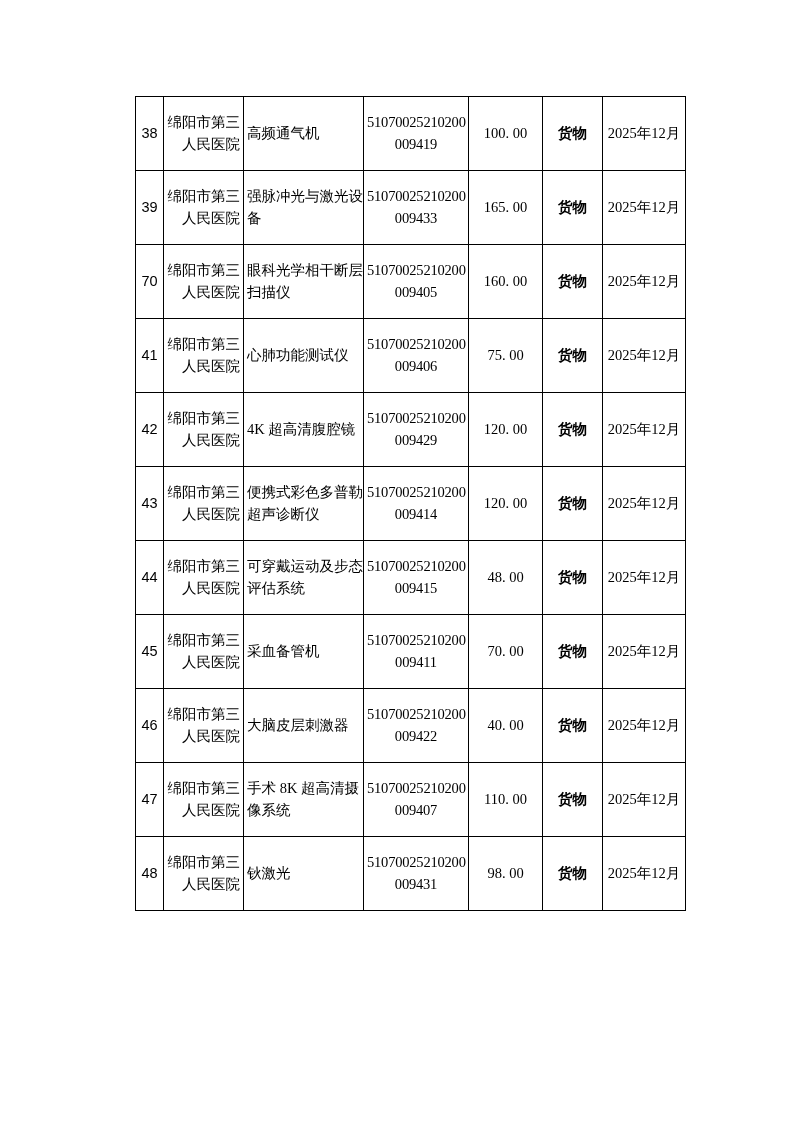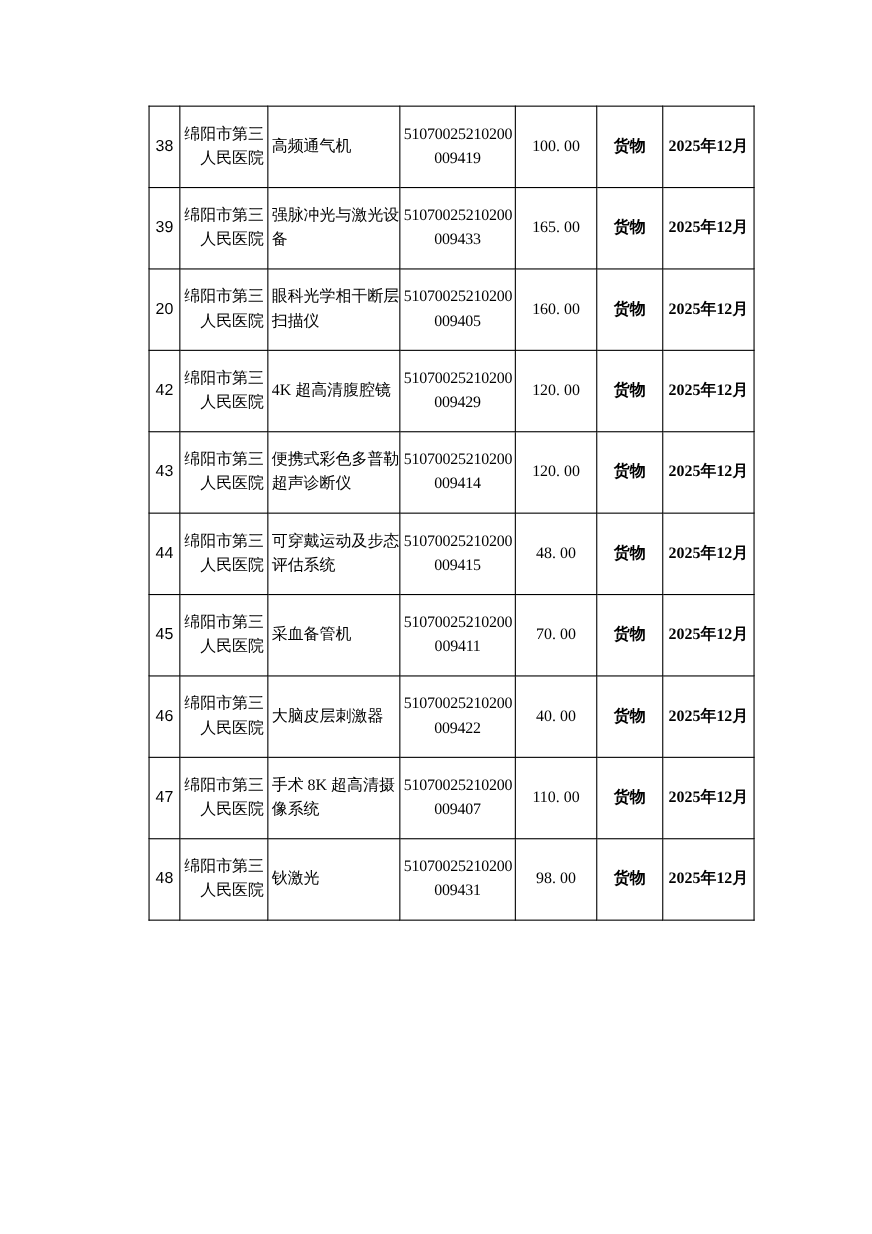--- a/index.html
+++ b/index.html
@@ -64,21 +64,20 @@
     letter-spacing: -0.2px;
   }
   td.c-amount {
     text-align: center;
     padding-right: 3px;
   }
   td.c-type { text-align: center; font-weight: bold; }
   td.c-date {
     text-align: center;
     padding: 2px 1px;
-    font-weight: bold;
   }
 </style>
 </head>
 <body>
 
 <div class="doc-page">
   <table class="proc-table">
     <colgroup>
       <col class="c-no">
       <col class="c-purchaser">
@@ -106,28 +105,39 @@
 人民医院</td>
           <td class="c-item">强脉冲光与激光设
 备</td>
           <td class="c-number">51070025210200
 009433</td>
           <td class="c-amount">165. 00</td>
           <td class="c-type">货物</td>
           <td class="c-date">2025年12月</td>
         </tr>
         <tr>
-          <td class="c-no">20</td>
+          <td class="c-no">70</td>
           <td class="c-purchaser">绵阳市第三
 人民医院</td>
           <td class="c-item">眼科光学相干断层
 扫描仪</td>
           <td class="c-number">51070025210200
 009405</td>
           <td class="c-amount">160. 00</td>
+          <td class="c-type">货物</td>
+          <td class="c-date">2025年12月</td>
+        </tr>
+        <tr>
+          <td class="c-no">41</td>
+          <td class="c-purchaser">绵阳市第三
+人民医院</td>
+          <td class="c-item">心肺功能测试仪</td>
+          <td class="c-number">51070025210200
+009406</td>
+          <td class="c-amount">75. 00</td>
           <td class="c-type">货物</td>
           <td class="c-date">2025年12月</td>
         </tr>
         <tr>
           <td class="c-no">42</td>
           <td class="c-purchaser">绵阳市第三
 人民医院</td>
           <td class="c-item">4K 超高清腹腔镜</td>
           <td class="c-number">51070025210200
 009429</td>

